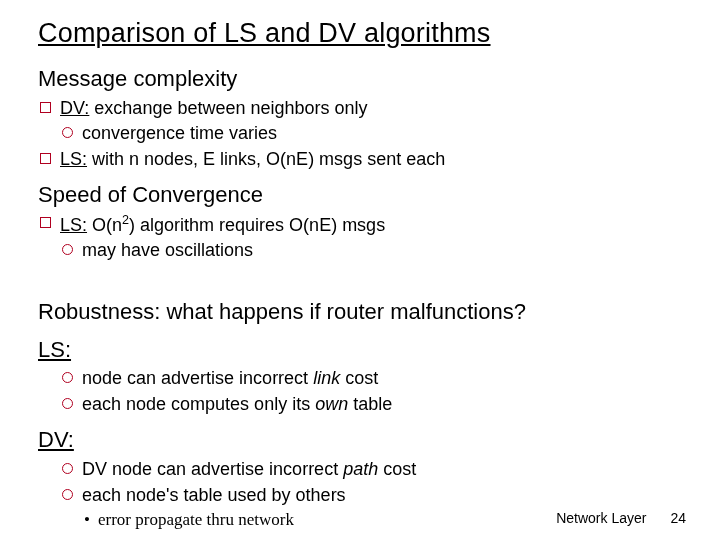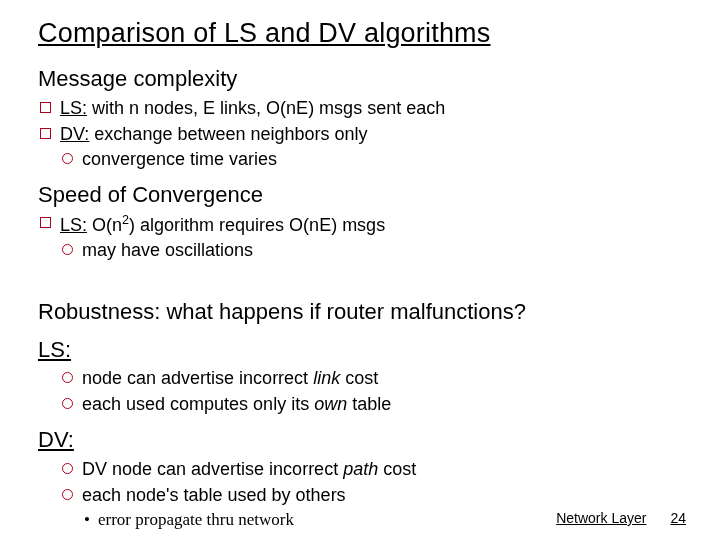--- a/index.html
+++ b/index.html
@@ -113,48 +113,47 @@
   .it { font-style: italic; }
   sup { font-size: 0.7em; }
   .footer {
     position: absolute;
     right: 34px;
     bottom: 14px;
     font-family: Arial, Helvetica, sans-serif;
     font-size: 14px;
     display: flex;
     gap: 24px;
-    text-decoration: underline;
   }
   .right-indent {
     padding-left: 22px;
   }
 </style>
 </head>
 <body>
 
 <div class="slide">
 
   <div class="title">Comparison of LS and DV algorithms</div>
 
   <div class="cols">
 
     <div class="col">
 
       <div class="section-head">Message complexity</div>
 
       <ul class="level1">
-        <li>
-          <span class="u">LS:</span><span> with n nodes, E links, O(nE) msgs sent each</span>
-        </li>
         <li>
           <span class="u">DV:</span><span> exchange between neighbors only</span>
           <ul class="level2">
             <li>convergence time varies</li>
           </ul>
+        </li>
+        <li>
+          <span class="u">LS:</span><span> with n nodes, E links, O(nE) msgs sent each</span>
         </li>
       </ul>
 
       <div class="section-head">Speed of Convergence</div>
 
       <ul class="level1">
         <li>
           <span class="u">LS:</span><span> O(n</span><sup>2</sup><span>) algorithm requires O(nE) msgs</span>
           <ul class="level2">
             <li>may have oscillations</li>
@@ -168,21 +167,21 @@
 
       <div class="section-head">Robustness: what happens if router malfunctions?</div>
 
       <div class="section-head inline-head">LS:</div>
       <div class="right-indent">
         <ul class="level2">
           <li>
             <span>node can advertise incorrect </span><span class="it">link</span><span> cost</span>
           </li>
           <li>
-            <span>each used computes only its </span><span class="it">own</span><span> table</span>
+            <span>each node computes only its </span><span class="it">own</span><span> table</span>
           </li>
         </ul>
       </div>
 
       <div class="section-head inline-head">DV:</div>
       <div class="right-indent">
         <ul class="level2">
           <li>
             <span>DV node can advertise incorrect </span><span class="it">path</span><span> cost</span>
           </li>

